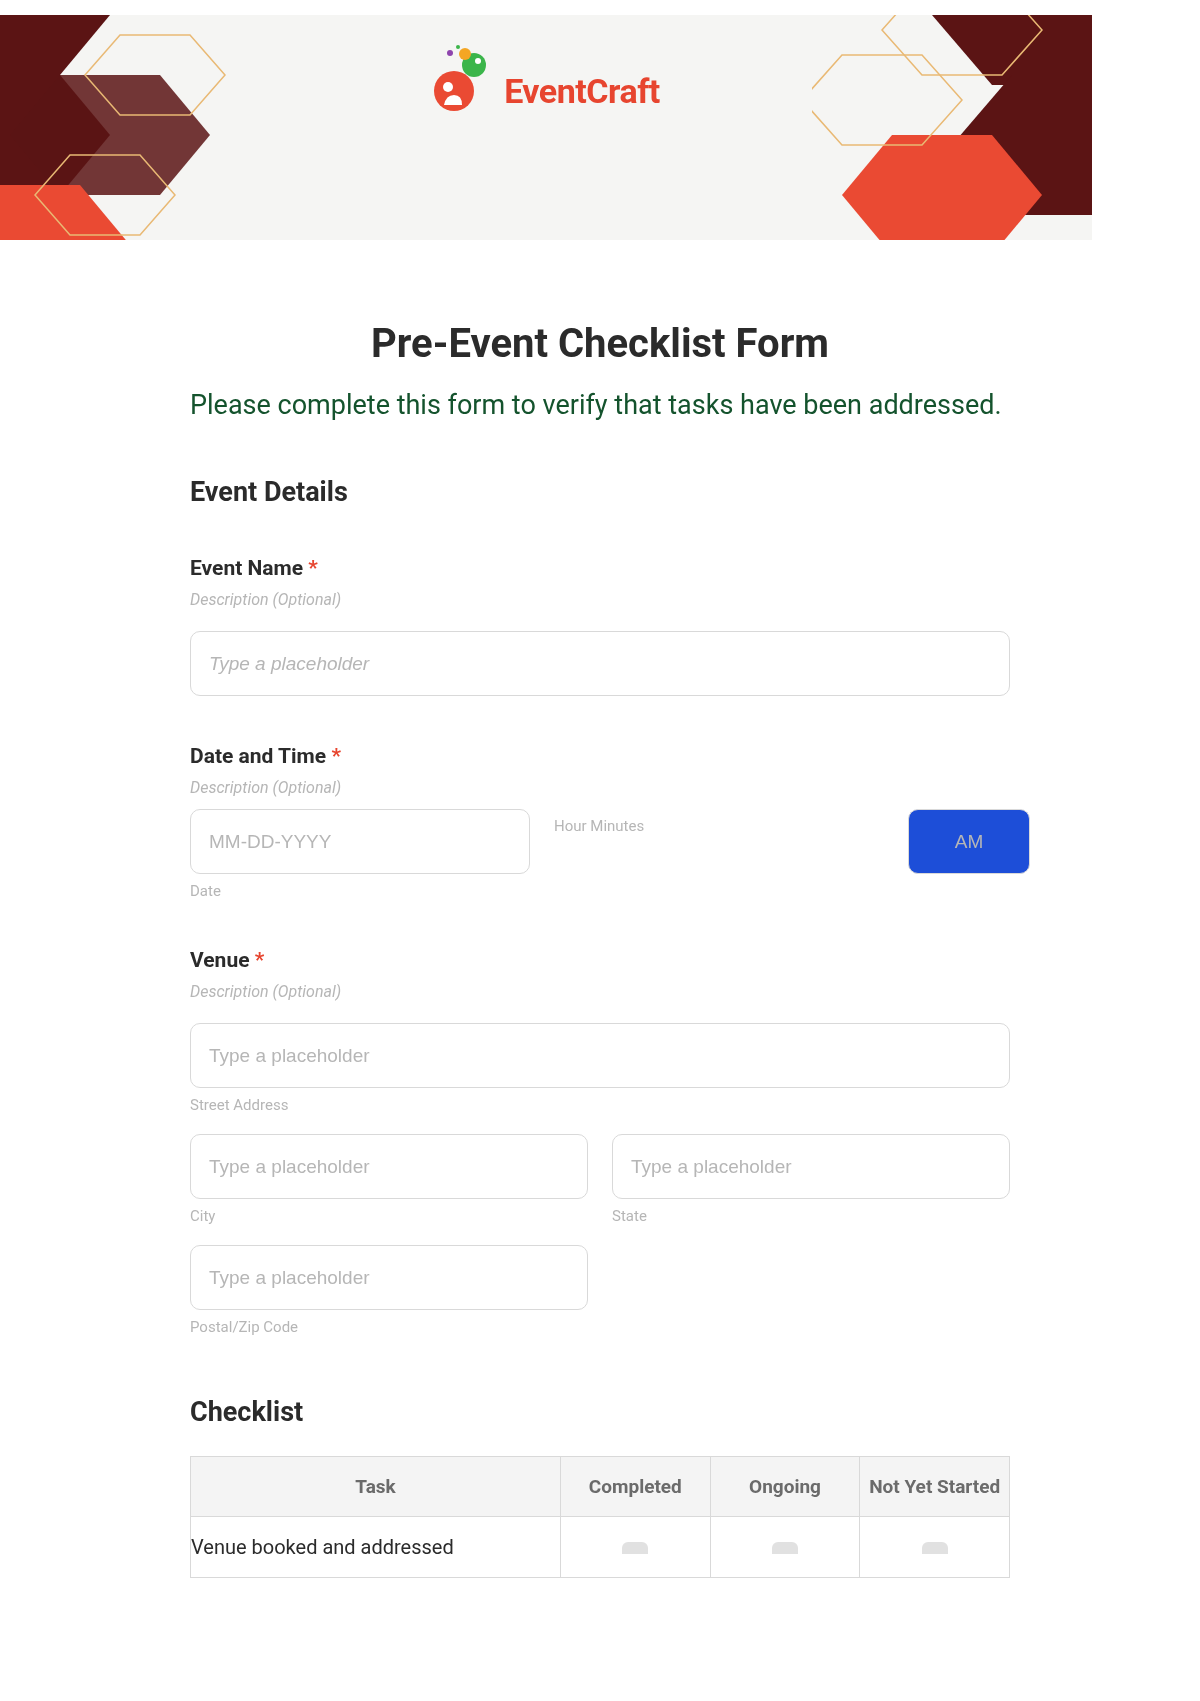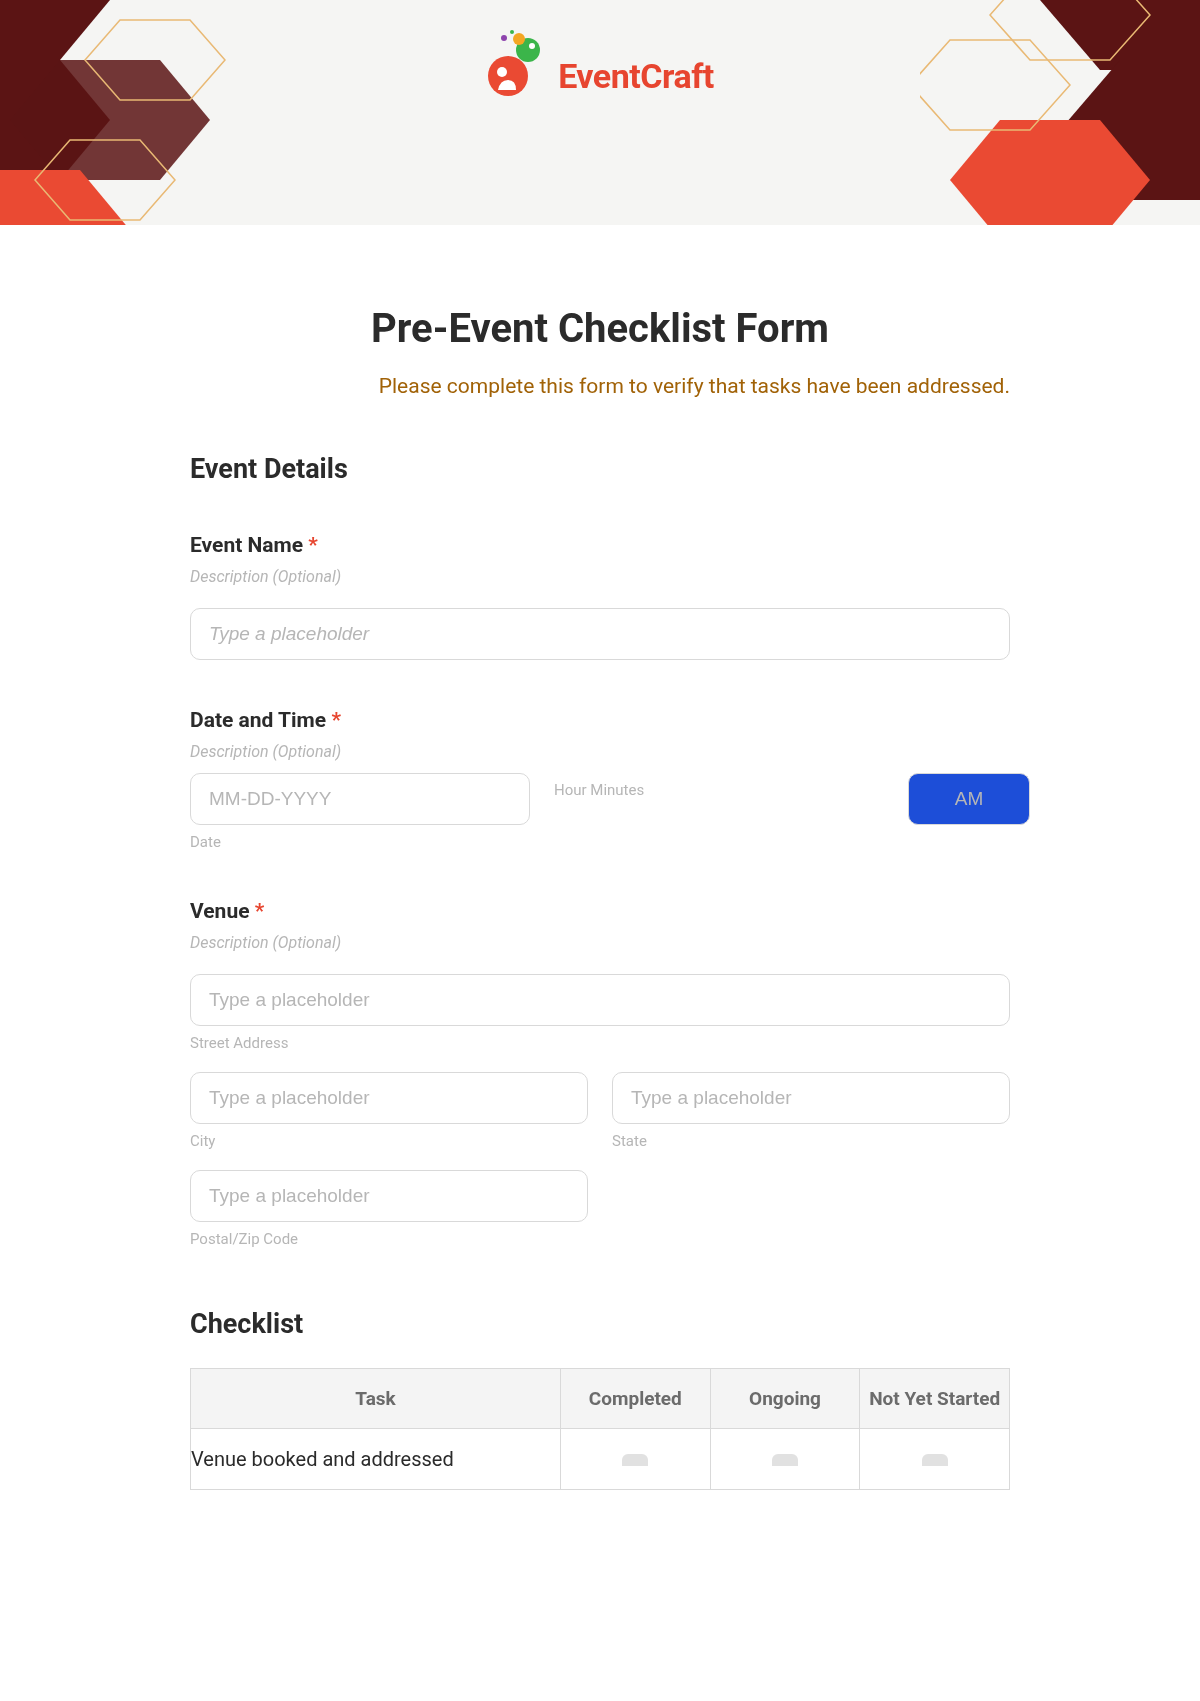--- a/index.html
+++ b/index.html
@@ -6,24 +6,25 @@
   html, body { width: 1200px; }
   body {
     font-family: -apple-system, BlinkMacSystemFont, "Segoe UI", Roboto, Arial, sans-serif;
     background: #fff;
     color: #2b2b2b;
   }
 
   
   .banner {
     position: relative;
-    width: 1200px;
+    width: 1092px;
     height: 225px;
     background: #f5f5f3;
     overflow: hidden;
+    margin-top: 15px;
   }
   .banner svg.deco { position: absolute; top: 0; height: 225px; }
   .banner svg.deco-left  { left: 0; }
   .banner svg.deco-right { right: 0; }
 
   .banner-inner {
     position: relative;
     text-align: center;
     padding-top: 28px;
   }
@@ -53,23 +54,23 @@
     padding-top: 80px;
   }
   .form-title {
     font-size: 40px;
     font-weight: 700;
     color: #2b2b2b;
     text-align: center;
   }
   .form-sub {
     margin-top: 22px;
-    font-size: 21px;
-    color: #a16207;
-    text-align: right;
+    font-size: 27px;
+    color: #14532d;
+    text-align: left;
   }
 
   .section-h {
     font-size: 27px;
     font-weight: 700;
     color: #2b2b2b;
     margin-top: 55px;
   }
 
   .field { margin-top: 48px; }
@@ -86,21 +87,21 @@
     color: #b6b6b6;
   }
   .sub-label {
     margin-top: 8px;
     font-size: 15px;
     color: #b6b6b6;
   }
 
   .input {
     width: 100%;
-    height: 52px;
+    height: 65px;
     border: 1px solid #d9d9d9;
     border-radius: 10px;
     padding: 0 18px;
     font-size: 19px;
     color: #2b2b2b;
     background: #fff;
   }
   .input::placeholder {
     color: #b6b6b6;
     font-style: italic;

